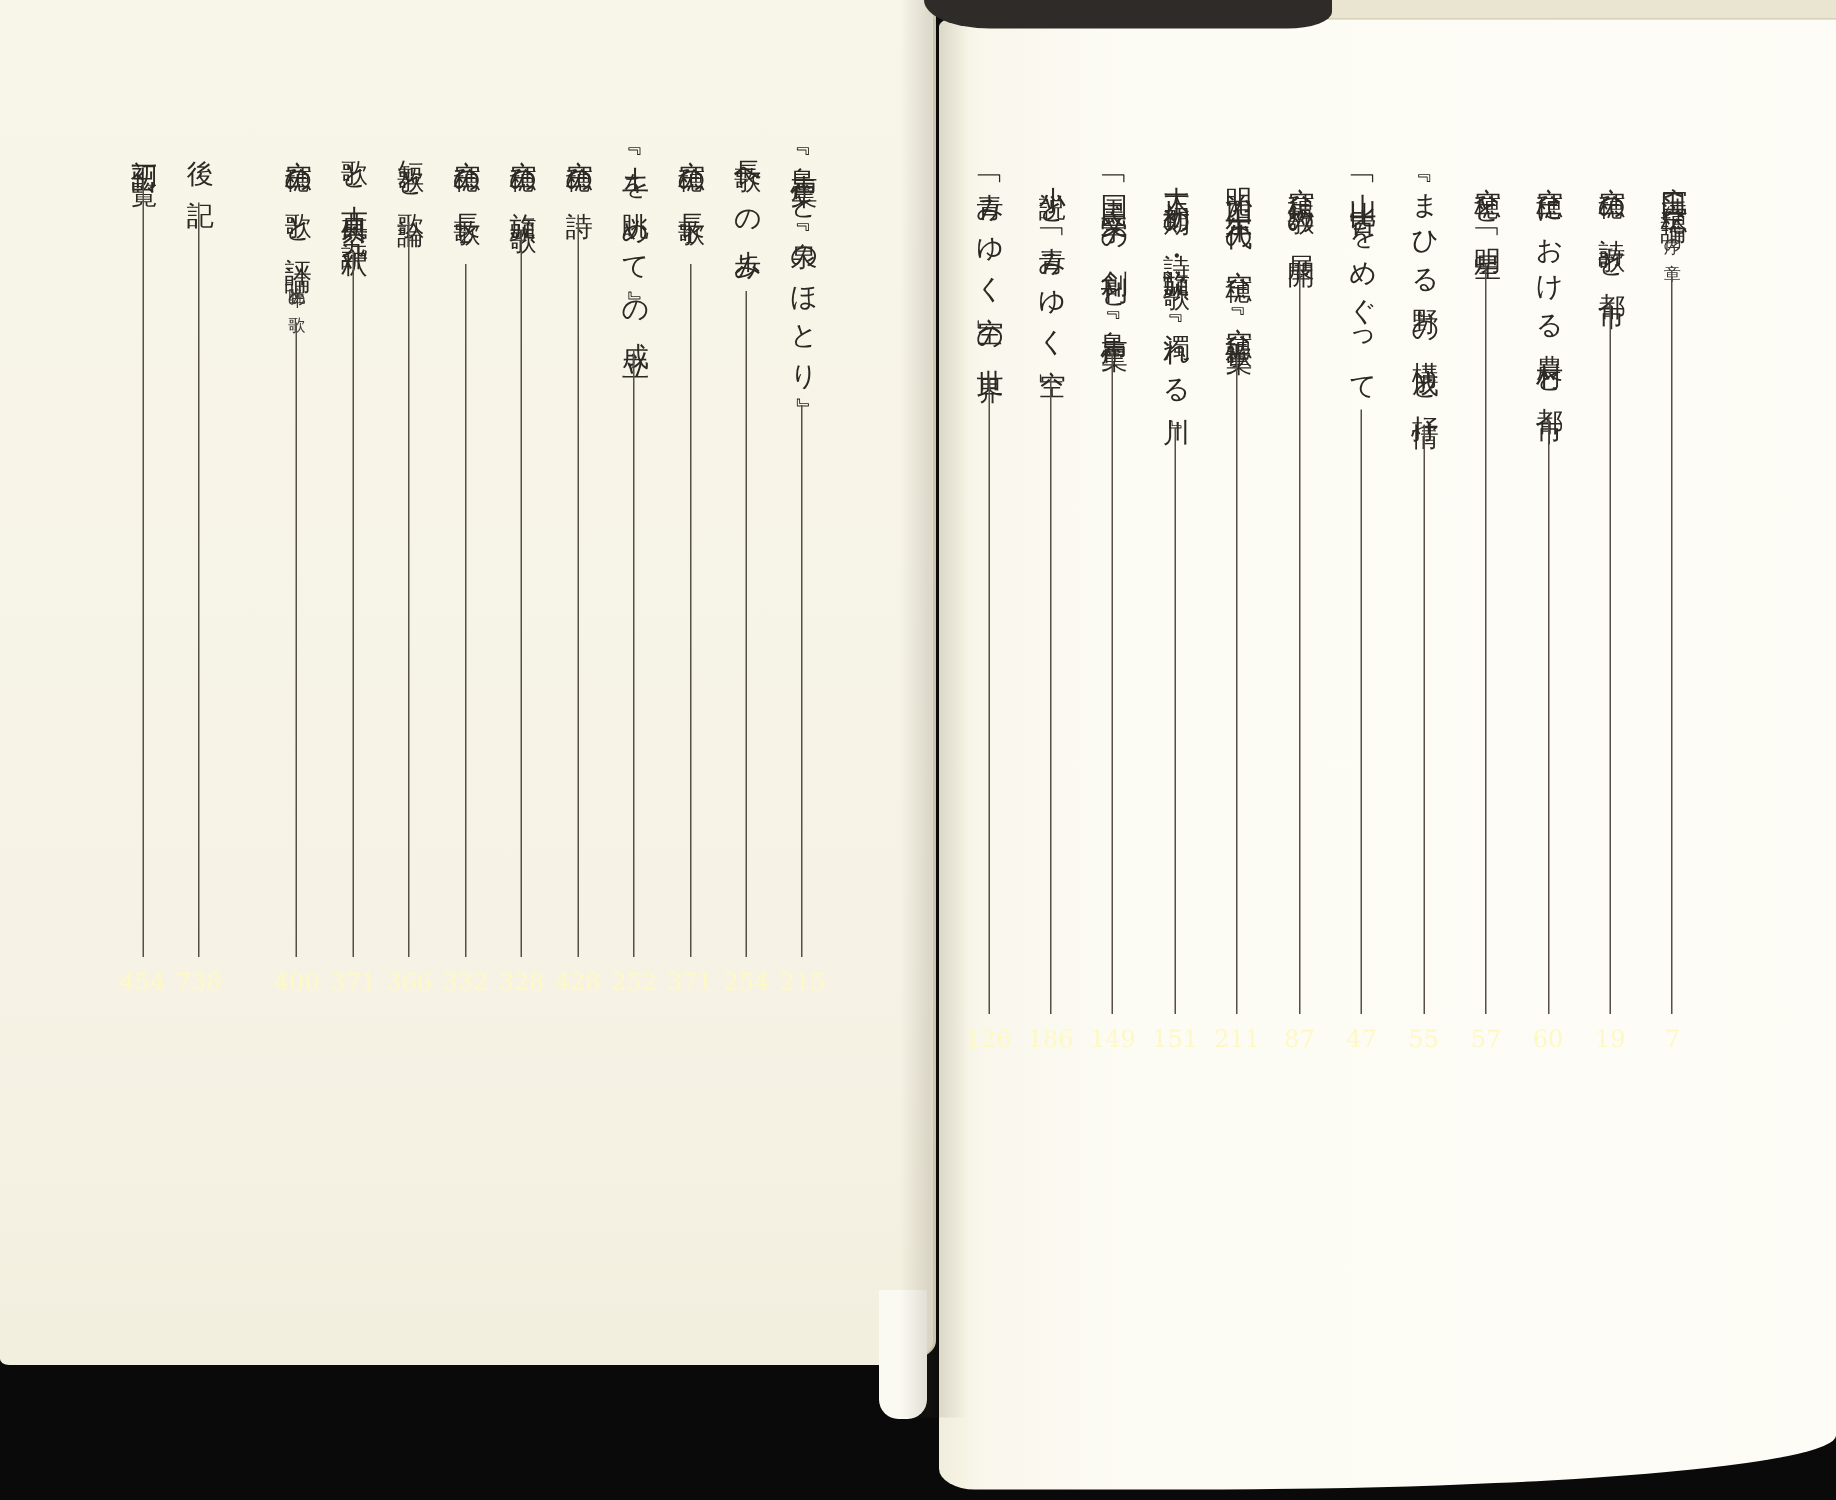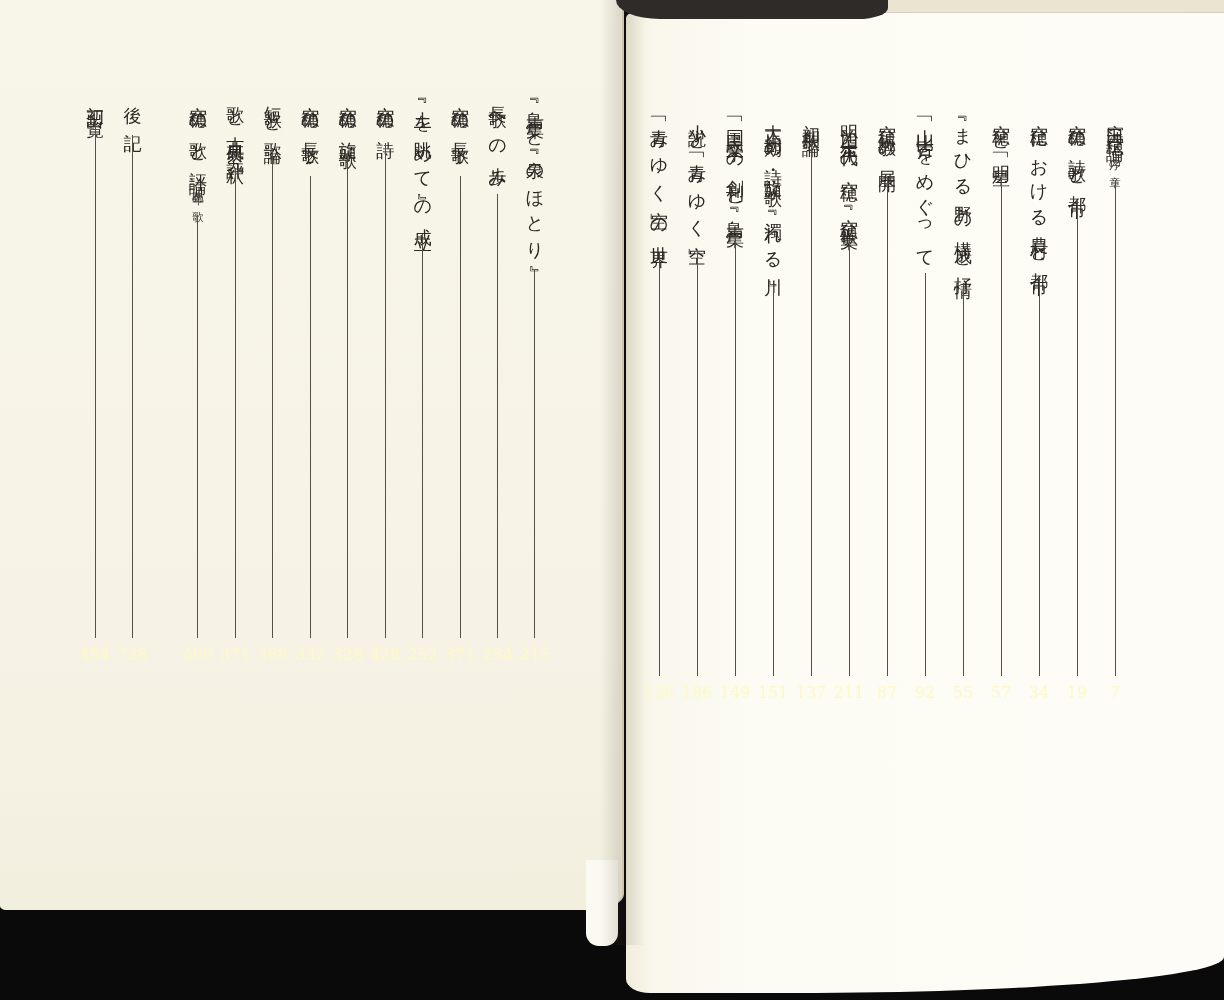--- a/index.html
+++ b/index.html
@@ -58,51 +58,46 @@
         <div class="pagenum">7</div>
       </div>
     <div class="entry">
         <div class="vtitle"><span class="t">空穂の詩歌と都市</span></div>
         <div class="leader"></div>
         <div class="pagenum">19</div>
       </div>
     <div class="entry">
         <div class="vtitle"><span class="t">空穂における農村と都市</span></div>
         <div class="leader"></div>
-        <div class="pagenum">34</div>
+        <div class="pagenum">60</div>
       </div>
     <div class="entry">
         <div class="vtitle"><span class="t">空穂と「明星」</span></div>
         <div class="leader"></div>
         <div class="pagenum">57</div>
       </div>
     <div class="entry">
         <div class="vtitle"><span class="t">『まひる野』の構成と抒情</span></div>
         <div class="leader"></div>
         <div class="pagenum">55</div>
       </div>
     <div class="entry">
         <div class="vtitle"><span class="t">「山比古」をめぐって</span></div>
         <div class="leader"></div>
-        <div class="pagenum">92</div>
+        <div class="pagenum">47</div>
       </div>
     <div class="entry">
         <div class="vtitle"><span class="t">空穂短歌の展開</span></div>
         <div class="leader"></div>
         <div class="pagenum">87</div>
       </div>
     <div class="entry">
         <div class="vtitle"><span class="t">明治四十年代の空穂　『空穂歌集』</span></div>
         <div class="leader"></div>
         <div class="pagenum">211</div>
-      </div>
-    <div class="entry">
-        <div class="vtitle"><span class="t">初期歌論</span></div>
-        <div class="leader"></div>
-        <div class="pagenum">137</div>
       </div>
     <div class="entry">
         <div class="vtitle"><span class="t">大正初期の詩・旋頭歌、『濁れる川』</span></div>
         <div class="leader"></div>
         <div class="pagenum">151</div>
       </div>
     <div class="entry">
         <div class="vtitle"><span class="t">「国民文学」の創刊と『鳥声集』</span></div>
         <div class="leader"></div>
         <div class="pagenum">149</div>

